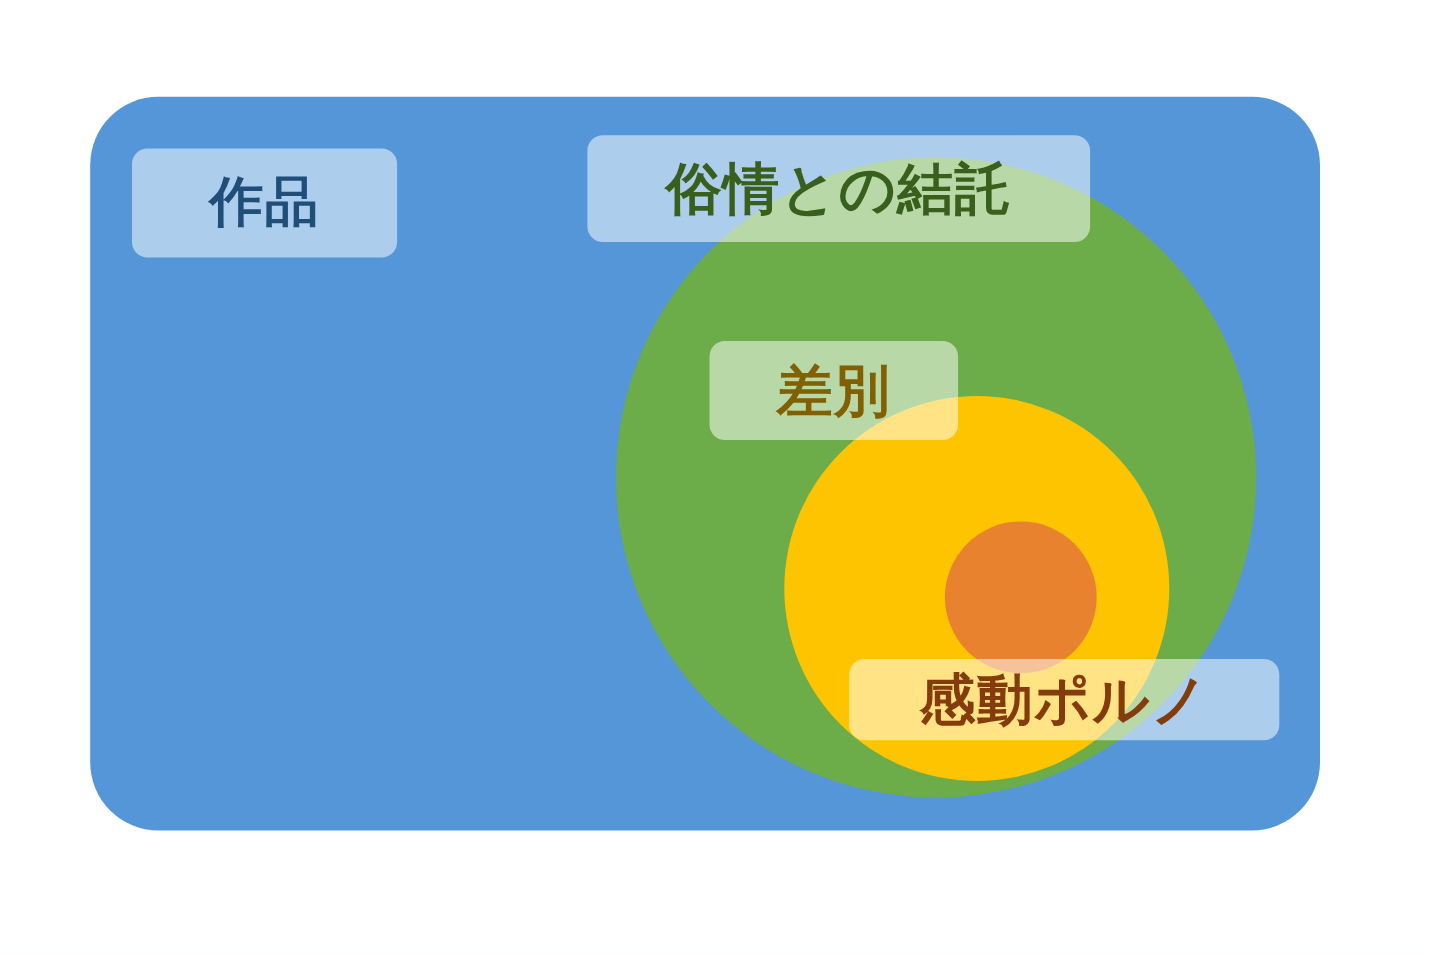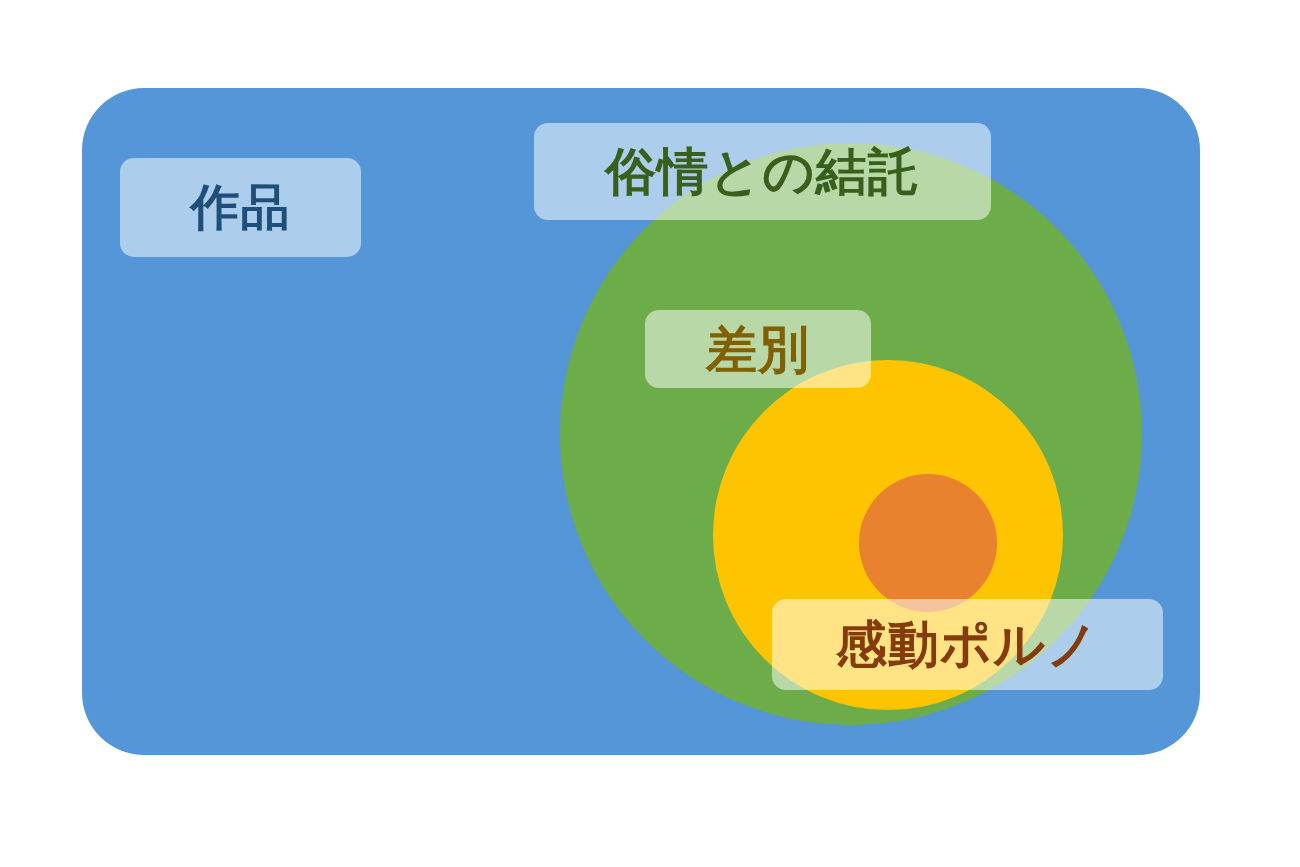--- a/index.html
+++ b/index.html
@@ -68,50 +68,50 @@
     border-radius: 14px;
     background: rgba(255, 255, 255, 0.52);
     font-weight: bold;
     letter-spacing: 0.02em;
     white-space: nowrap;
     line-height: 1;
   }
 
   #label-work {
     left: 120px;
-    top: 158px;
+    top: 135px;
     width: 241px;
     height: 99px;
     font-size: 49px;
     color: #1f4e79;
   }
 
   #label-collusion-vulgarity {
     left: 534px;
     top: 123px;
     width: 457px;
     height: 97px;
     font-size: 51px;
     color: #38601c;
   }
 
   #label-discrimination {
     left: 645px;
     top: 310px;
     width: 226px;
-    height: 78px;
+    height: 90px;
     font-size: 51px;
     color: #806000;
   }
 
   #label-inspiration-porn {
     left: 772px;
     top: 599px;
     width: 391px;
-    height: 91px;
+    height: 74px;
     font-size: 51px;
     color: #843c0c;
   }
 </style>
 </head>
 <body>
 
 <div id="diagram-canvas">
 
   <div class="set-shape" id="set-work" style="background: rgb(85, 150, 216);"></div>

